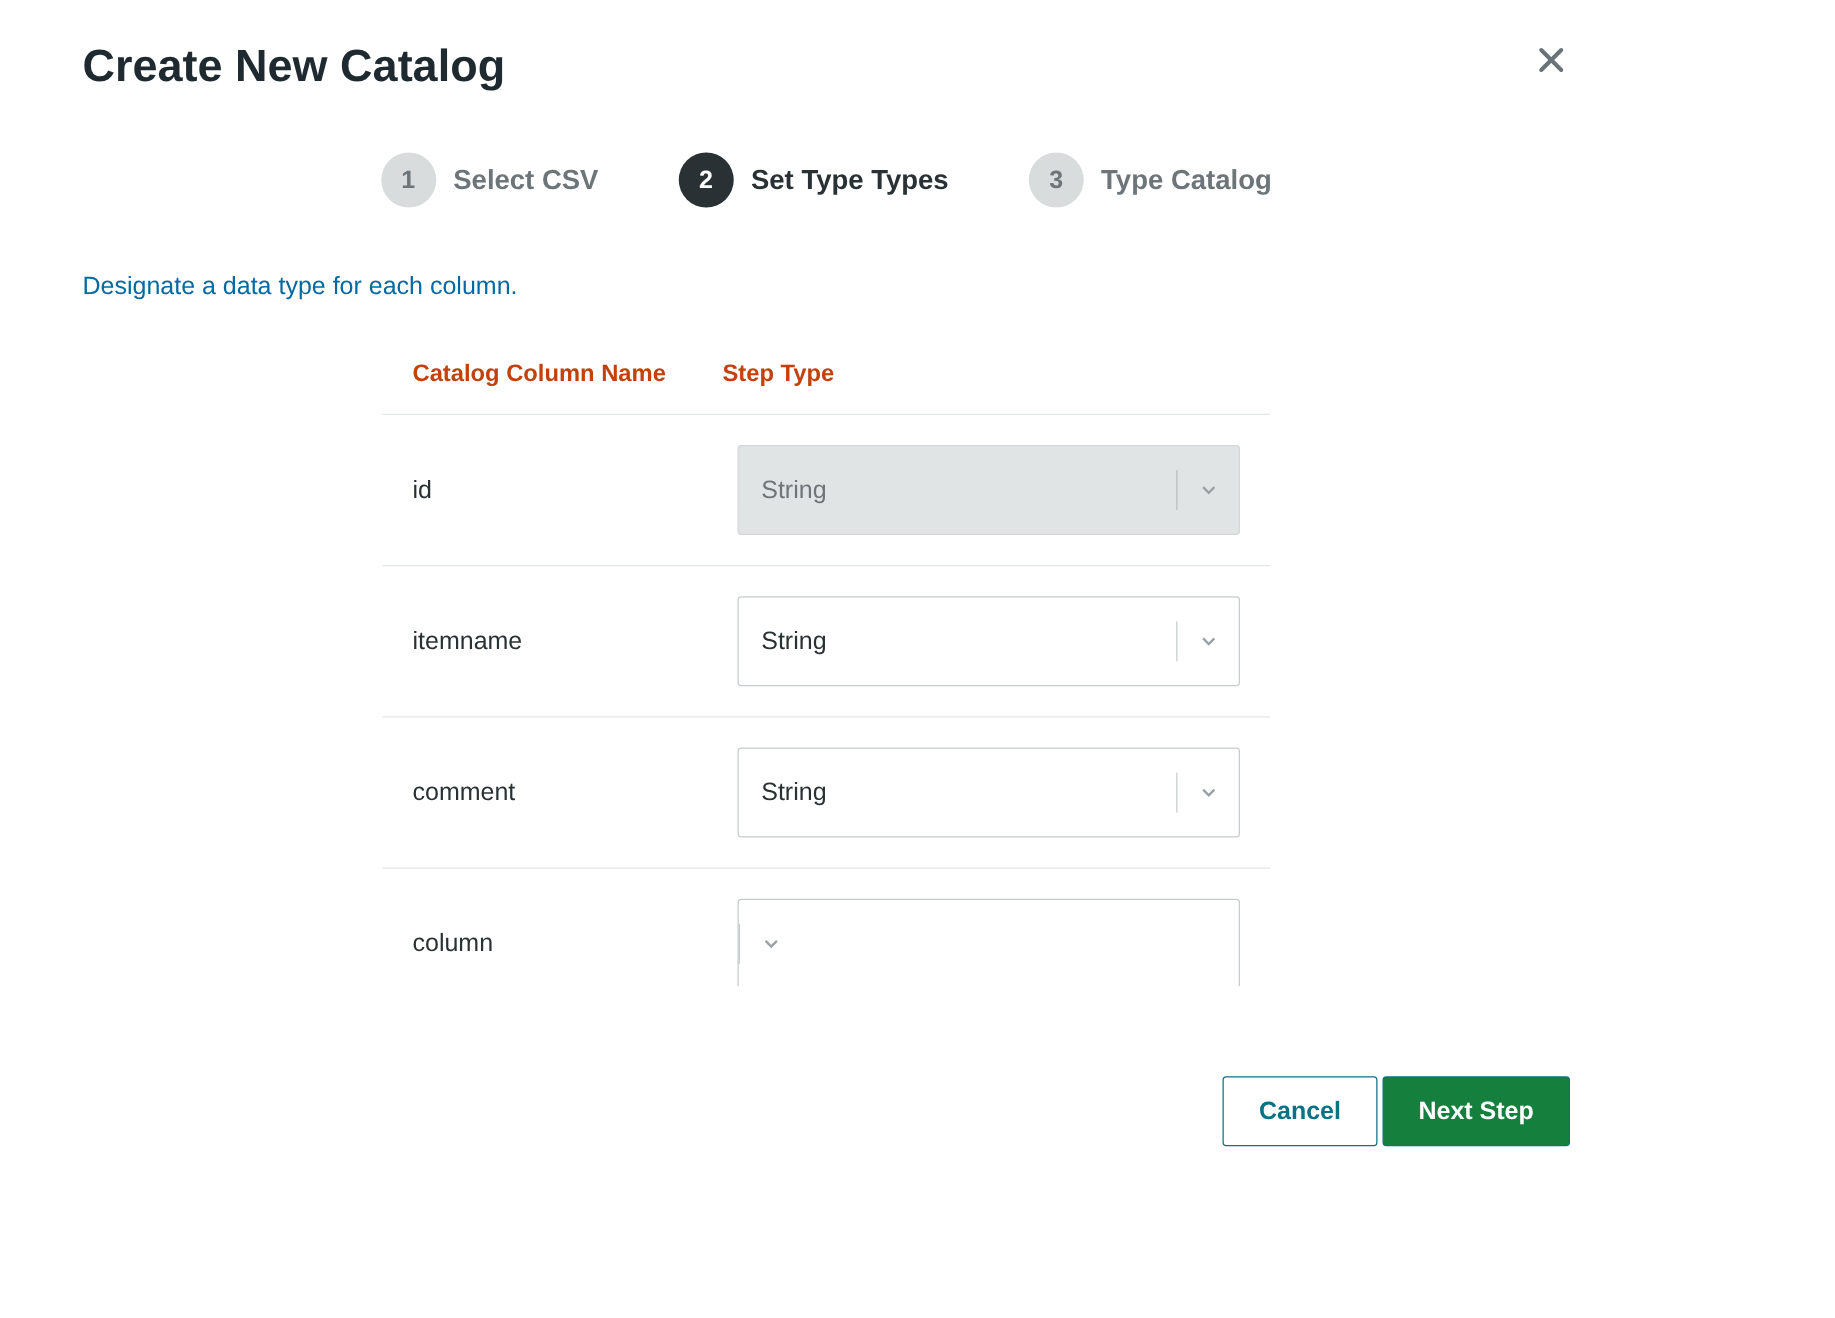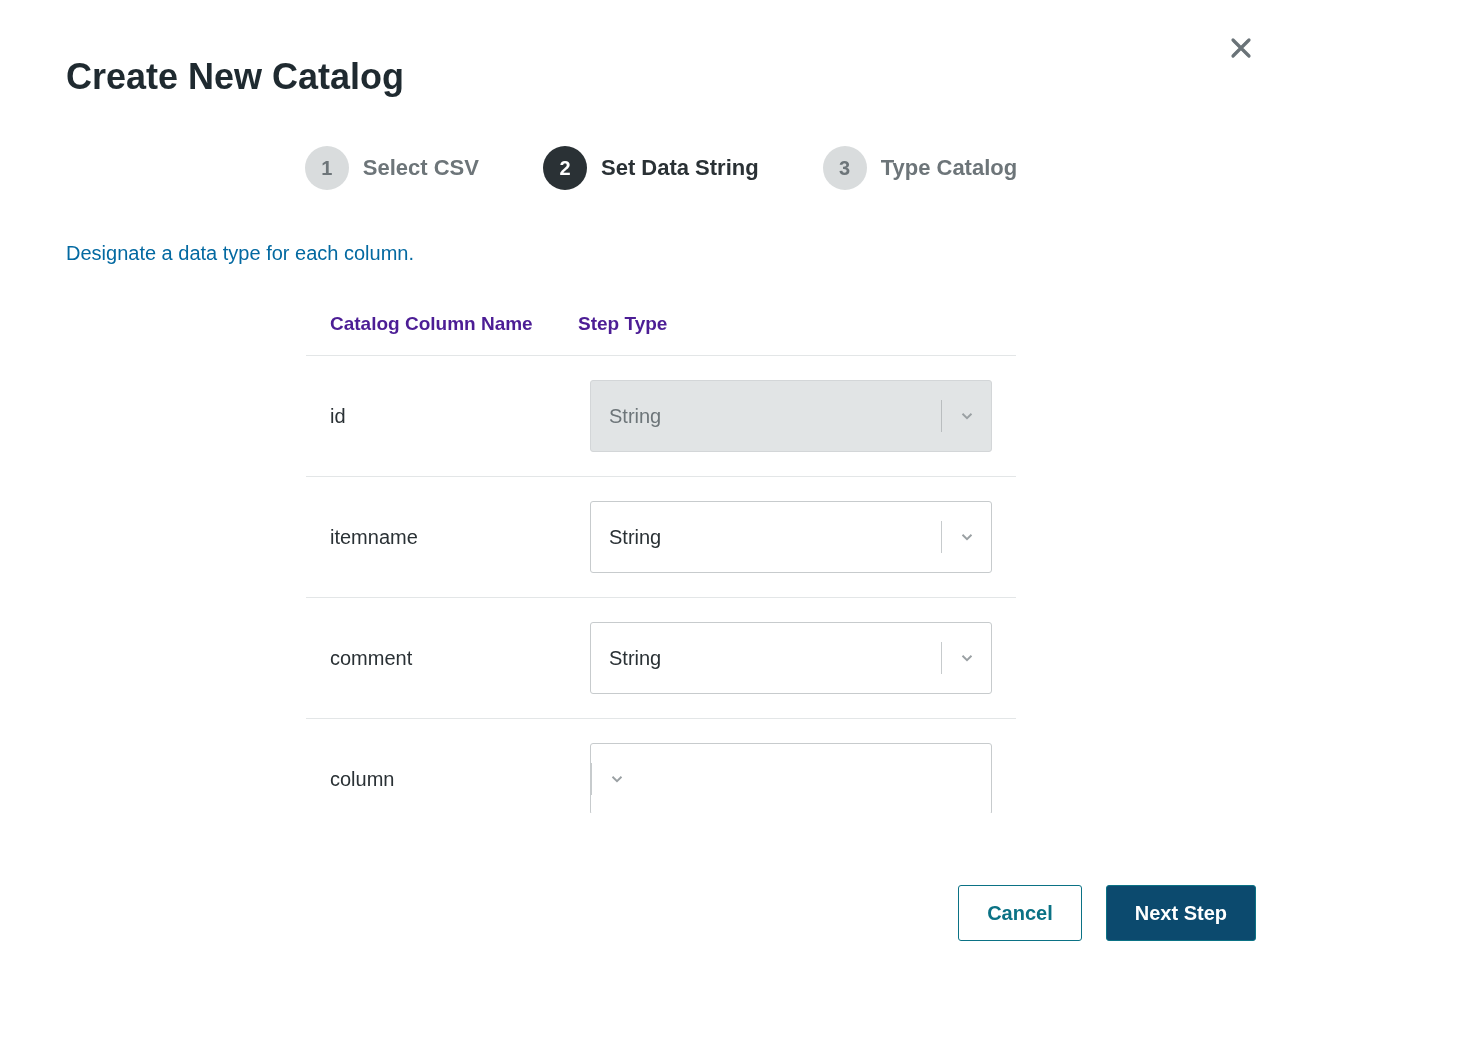--- a/index.html
+++ b/index.html
@@ -7,21 +7,21 @@
     font-family: -apple-system, BlinkMacSystemFont, "Segoe UI", Helvetica, Arial, sans-serif;
     background: #fff;
     width: 1468px;
     height: 1054px;
     position: relative;
     color: #2a3135;
   }
   .modal {
     position: absolute;
     left: 66px;
-    top: 56px;
+    top: 32px;
     width: 1190px;
   }
   .close-btn {
     position: absolute;
     top: 36px;
     right: 215px;
     cursor: pointer;
     color: #6a7378;
   }
   .title {
@@ -84,21 +84,21 @@
     margin: 0 auto;
   }
   .thead {
     display: flex;
     padding: 0 24px 20px 24px;
     border-bottom: 1px solid #e3e6e7;
   }
   .th {
     font-size: 19px;
     font-weight: 700;
-    color: #4c1d95;
+    color: #c2410c;
   }
   .th-name { width: 248px; }
   .th-type { flex: 1; }
 
   .trow {
     display: flex;
     align-items: center;
     padding: 24px;
     border-bottom: 1px solid #e3e6e7;
     gap: 12px;
@@ -142,39 +142,39 @@
   .select-disabled .select-ind { border-left-color: #b9bdbf; }
   .chevron {
     color: #9aa0a3;
   }
 
   .footer {
     position: absolute;
     right: 0;
     bottom: -128px;
     display: flex;
-    gap: 24px;
+    gap: 4px;
   }
   .btn {
     height: 56px;
     padding: 0 28px;
     font-size: 20px;
     font-weight: 700;
     border-radius: 3px;
     cursor: pointer;
     display: flex;
     align-items: center;
   }
   .btn-secondary {
     background: #fff;
     border: 1px solid #0b7285;
     color: #0b7285;
   }
   .btn-primary {
-    background: #0c4a6e;
+    background: #15803d;
     border: 1px solid #0b7285;
     color: #fff;
   }
 
   .trow-partial {
     padding-top: 24px;
     padding-left: 24px;
     padding-right: 24px;
     height: 30px;
     overflow: hidden;
@@ -196,21 +196,21 @@
 
   <h1 class="title">Create New Catalog</h1>
 
   <div class="stepper">
     <div class="step step-inactive">
       <div class="step-circle">1</div>
       <div class="step-label">Select CSV</div>
     </div>
     <div class="step step-active">
       <div class="step-circle">2</div>
-      <div class="step-label">Set Data String</div>
+      <div class="step-label">Set Type Types</div>
     </div>
     <div class="step step-inactive">
       <div class="step-circle">3</div>
       <div class="step-label">Type Catalog</div>
     </div>
   </div>
 
   <p class="instruction">Designate a data type for each column.</p>
 
   <div class="scroll-area">

